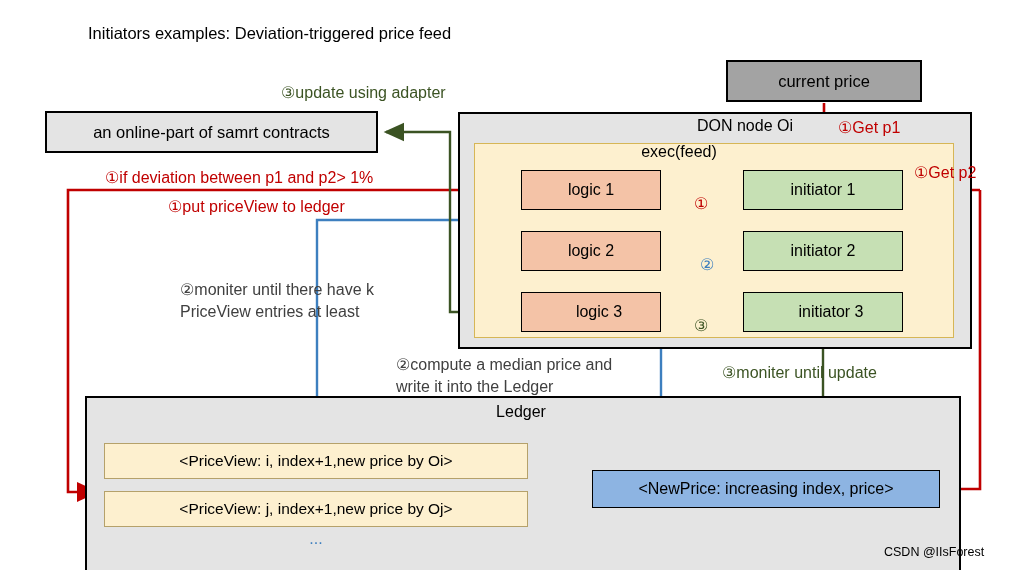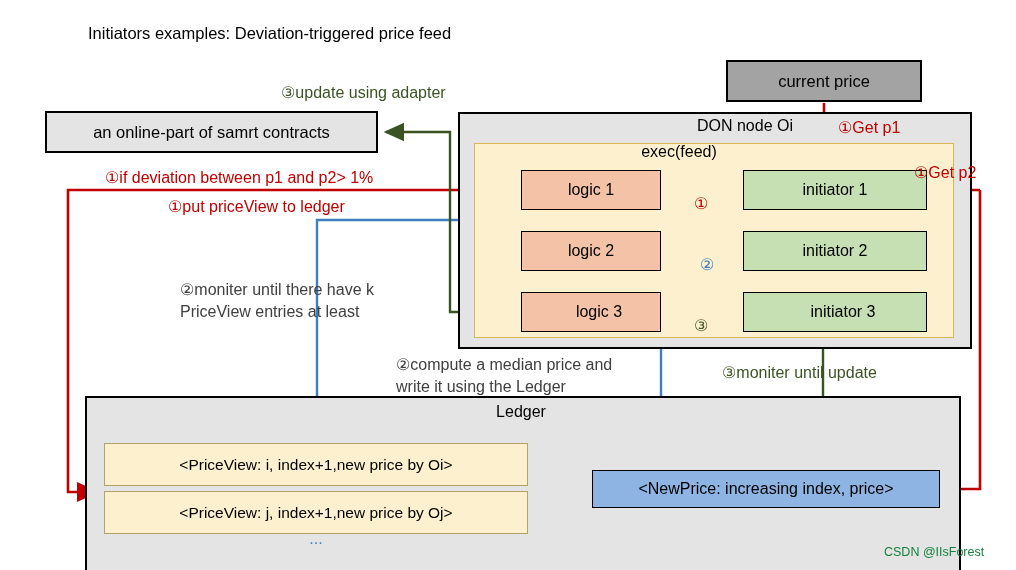--- a/index.html
+++ b/index.html
@@ -76,40 +76,40 @@
     left: 474px; top: 143px; width: 410px;
     text-align: center; font-size: 16px; color: #000000;
   }
   .box-logic {
     width: 140px; height: 40px;
     background: #f4c3a7;
     border: 1.1px solid #000000;
     left: 521px;
   }
   .box-init {
-    width: 184px; height: 40px;
+    width: 160px; height: 40px;
     background: #c6e0b4;
     border: 1.1px solid #000000;
     left: 743px;
   }
   .row1 { top: 170px; }
   .row2 { top: 231px; }
   .row3 { top: 292px; padding-left: 16px; }
 
   .box-ledger {
     left: 85px; top: 396px; width: 872px; height: 172px;
     background: #e4e4e4;
     border: 2.2px solid #000000;
   }
   .ledger-title {
     left: 85px; top: 403px; width: 872px;
     text-align: center; font-size: 16px; color: #000000;
   }
   .box-priceview {
-    left: 104px; width: 424px; height: 43px;
+    left: 104px; width: 424px; height: 36px;
     background: #fdf0cf;
     border: 1.1px solid #b5a16a;
     font-size: 15.5px;
   }
   .pv1 { top: 443px; }
   .pv2 { top: 491px; }
   .pv-ellipsis {
     left: 104px; top: 530px; width: 424px;
     text-align: center; font-size: 16px; color: #3d7fbf;
   }
@@ -125,21 +125,21 @@
 
   
   .circ {
     position: absolute;
     font-size: 16px;
     line-height: 1;
   }
   .watermark {
     left: 884px; top: 545px;
     font-size: 12.5px;
-    color: #15803d;
+    color: #000000;
     white-space: nowrap;
   }
 </style>
 </head>
 <body>
 
 <div id="canvas">
 
   <div class="abs title">Initiators examples: Deviation-triggered price feed</div>
 
@@ -224,20 +224,20 @@
 
   <div class="abs lbl red" style="left:168px; top:196px;">①put priceView to ledger</div>
 
   <div class="abs lbl-multi" style="left:180px; top:279px;">
     <div>②moniter until there have k</div>
     <div>PriceView entries at least</div>
   </div>
 
   <div class="abs lbl-multi" style="left:396px; top:354px;">
     <div>②compute a median price and</div>
-    <div>write it using the Ledger</div>
+    <div>write it into the Ledger</div>
   </div>
 
   <div class="abs lbl olive" style="left:722px; top:362px;">③moniter until update</div>
 
   <div class="abs watermark">CSDN @IIsForest</div>
 
 </div>
 
 </body></html>

